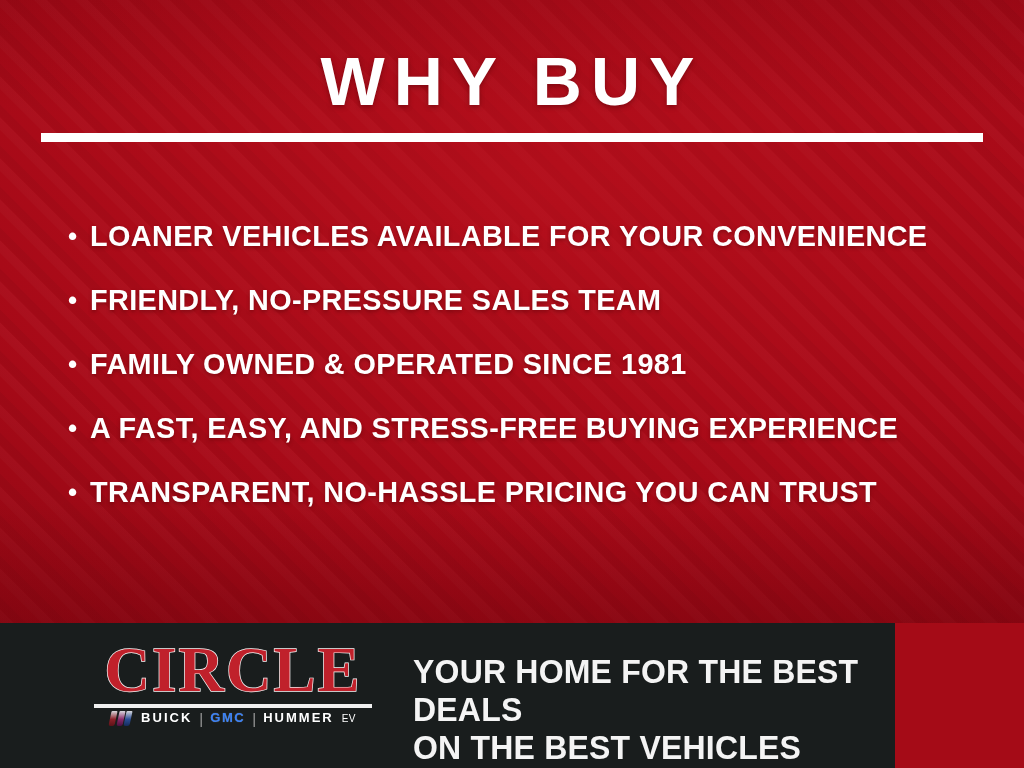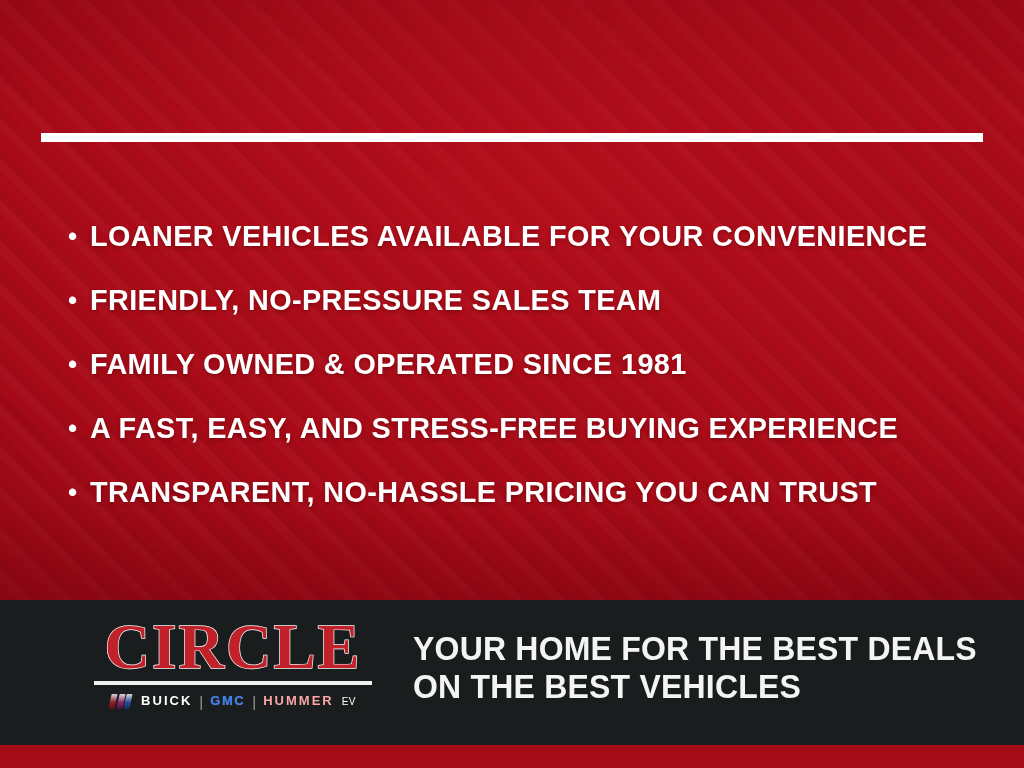--- a/index.html
+++ b/index.html
@@ -110,22 +110,22 @@
     transform: scaleX(0.96);
     transform-origin: left center;
     white-space: nowrap;
     text-shadow: 0 2px 4px rgba(70,0,6,0.40);
   }
 
   
   .footer {
     position: absolute;
     left: 0;
-    top: 600px;
-    width: 1024px;
+    top: 623px;
+    width: 895px;
     height: 145px;
     background: #191d1d;
   }
 
   .logo-block {
     position: absolute;
     left: 88px;
     top: 16px;
     width: 290px;
   }
@@ -145,21 +145,20 @@
     width: 278px;
     height: 4px;
     background: #f0f0f0;
     margin: 3px auto 0 auto;
   }
   .brand-strip {
     display: flex;
     align-items: center;
     justify-content: center;
     gap: 7px;
-    margin-top: 6px;
     height: 20px;
   }
   .tri-shield {
     display: flex;
     gap: 1.5px;
     align-items: flex-end;
     margin-right: 3px;
   }
   .tri-shield span {
     display: block;
@@ -178,21 +177,21 @@
     font-size: 13px;
     letter-spacing: 2.0px;
     line-height: 16px;
   }
   .brand-buick { color: #ffffff; }
   .brand-gmc {
     color: #3b82f6;
     letter-spacing: 1.6px;
     text-shadow: 0 0 1px rgba(255,255,255,0.35);
   }
-  .brand-hummer { color: #fca5a5; }
+  .brand-hummer { color: #ffffff; }
   .brand-ev {
     color: #ffffff;
     font-size: 10px;
     letter-spacing: 0.4px;
     margin-left: 1px;
   }
   .brand-sep {
     color: #9a9a9a;
     font-size: 15px;
     line-height: 15px;
@@ -215,20 +214,21 @@
 </style>
 </head>
 <body>
 
 <div class="slide">
 
   <div class="hero">
     <div class="hero-stripes"></div>
     <div class="hero-vignette"></div>
 
+    <div class="title">WHY BUY</div>
     <div class="title-rule"></div>
 
     <div class="bullets">
 
       <div class="bullet-row">
         <span class="bullet-dot">•</span>
         <span class="bullet-text">LOANER VEHICLES AVAILABLE FOR YOUR CONVENIENCE</span>
       </div>
 
       <div class="bullet-row">

